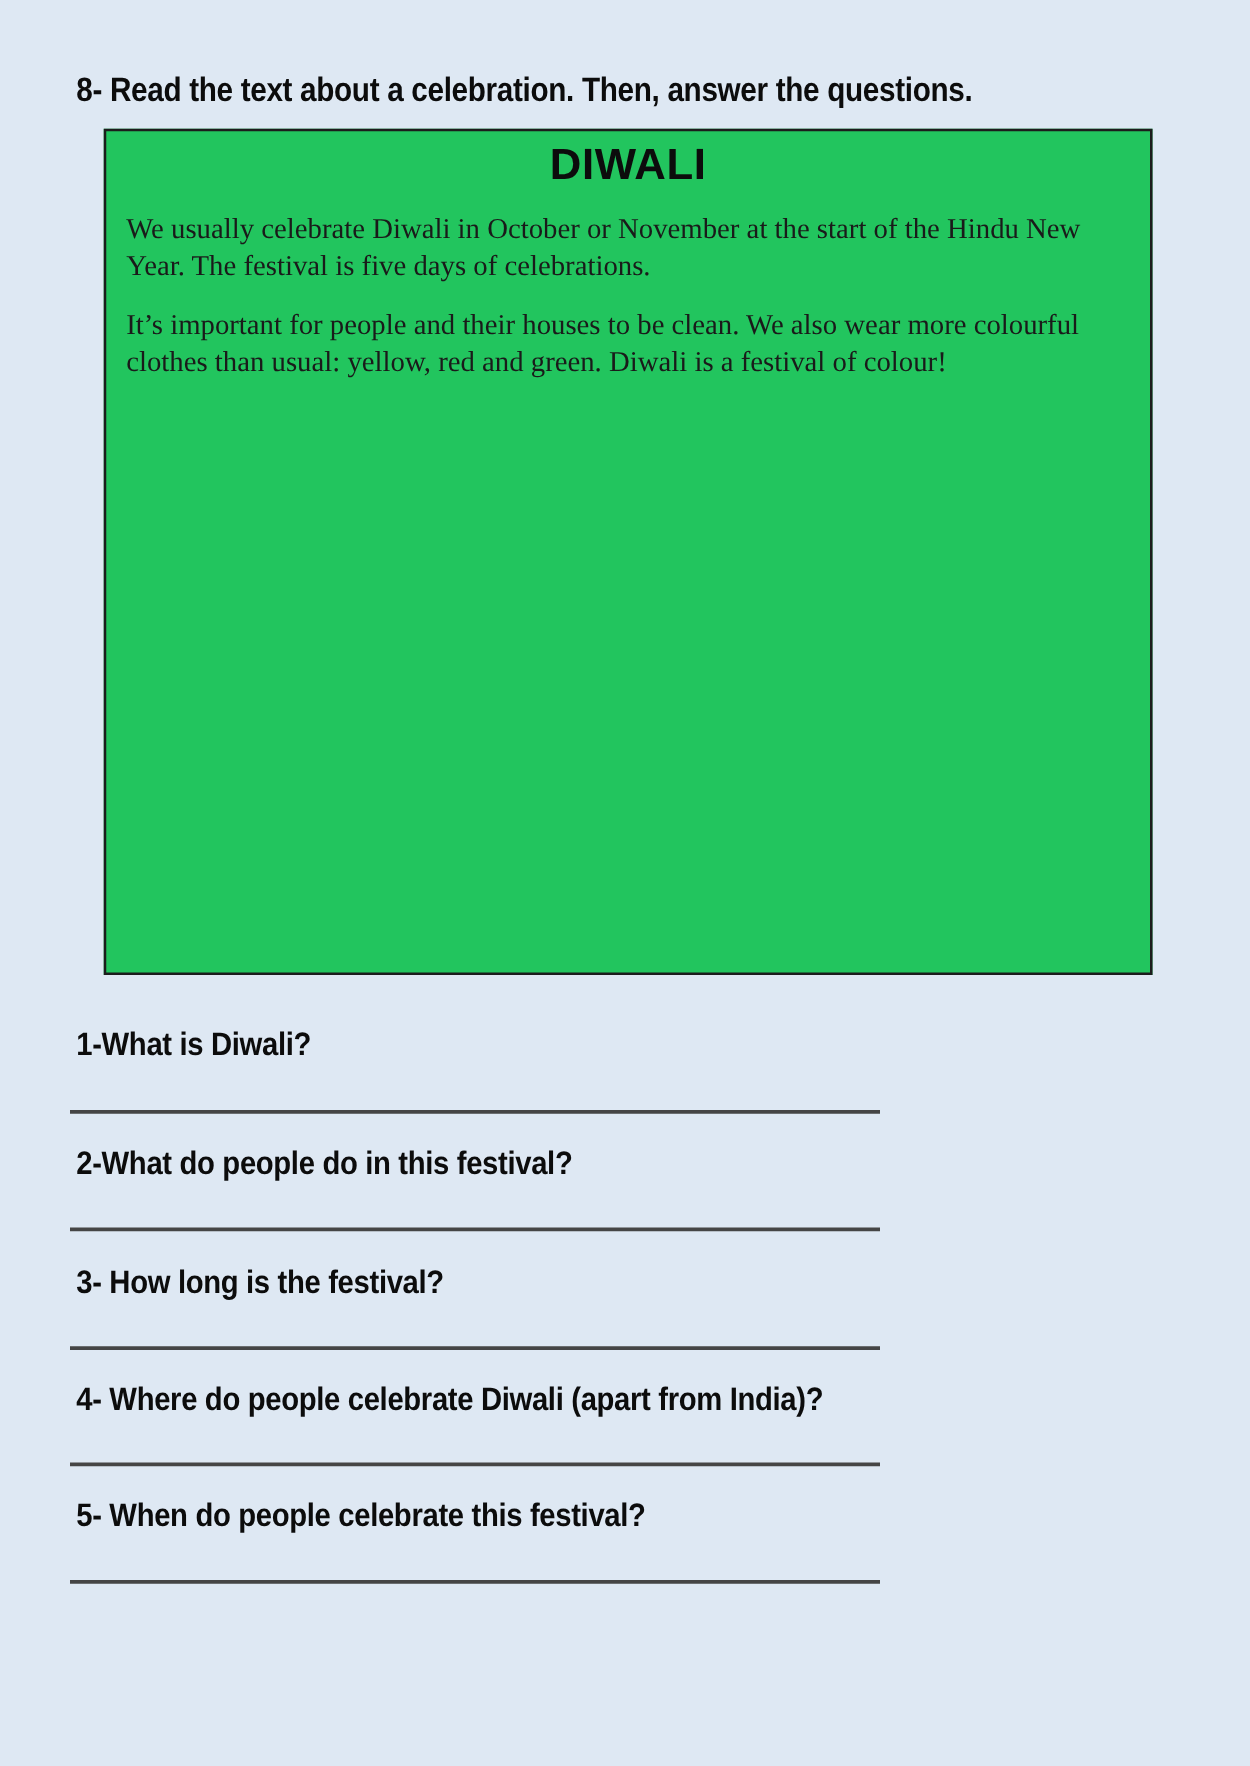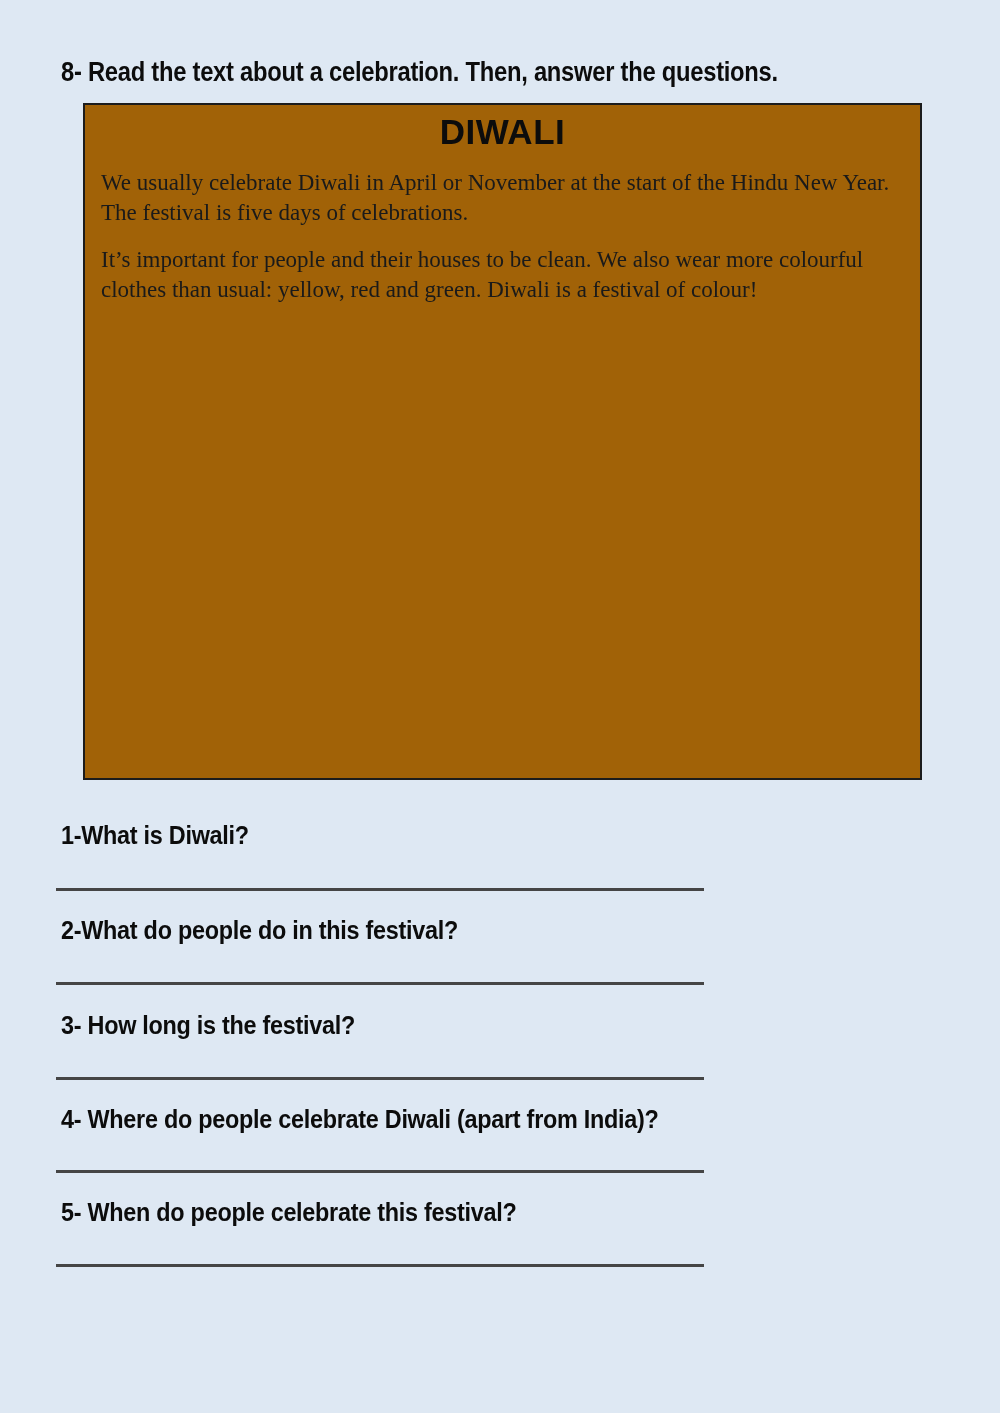--- a/index.html
+++ b/index.html
@@ -26,21 +26,21 @@
     letter-spacing: -0.3px;
   }
 
   .textbox {
     position: absolute;
     left: 83px;
     top: 103px;
     width: 839px;
     height: 677px;
     box-sizing: border-box;
-    background: #a16207;
+    background: #22c55e;
     border: 2px solid #1c1c1c;
     text-align: center;
   }
 
   .box-title {
     margin-top: 8px;
     font-size: 35px;
     line-height: 38px;
     font-weight: 700;
     color: #0c0c0c;
@@ -100,21 +100,21 @@
 </head>
 <body>
 
 <div class="page">
 
   <div class="heading">8- Read the text about a celebration. Then, answer the questions.</div>
 
   <div class="textbox">
     <div class="box-title">DIWALI</div>
     <div class="passage">
-      <p class="para">We usually celebrate Diwali in April or November at the start of the Hindu New Year. The festival is five days of celebrations.</p>
+      <p class="para">We usually celebrate Diwali in October or November at the start of the Hindu New Year. The festival is five days of celebrations.</p>
       <p class="para">It’s important for people and their houses to be clean. We also wear more colourful clothes than usual: yellow, red and green. Diwali is a festival of colour!</p>
     </div>
   </div>
 
   <div class="question" style="top:820px">1-What is Diwali?</div>
   <input class="answer-input" style="top: 855px;" type="text" value="">
 
   <div class="question" style="top:915px">2-What do people do in this festival?</div>
   <input class="answer-input" style="top: 949px;" type="text" value="">
 

